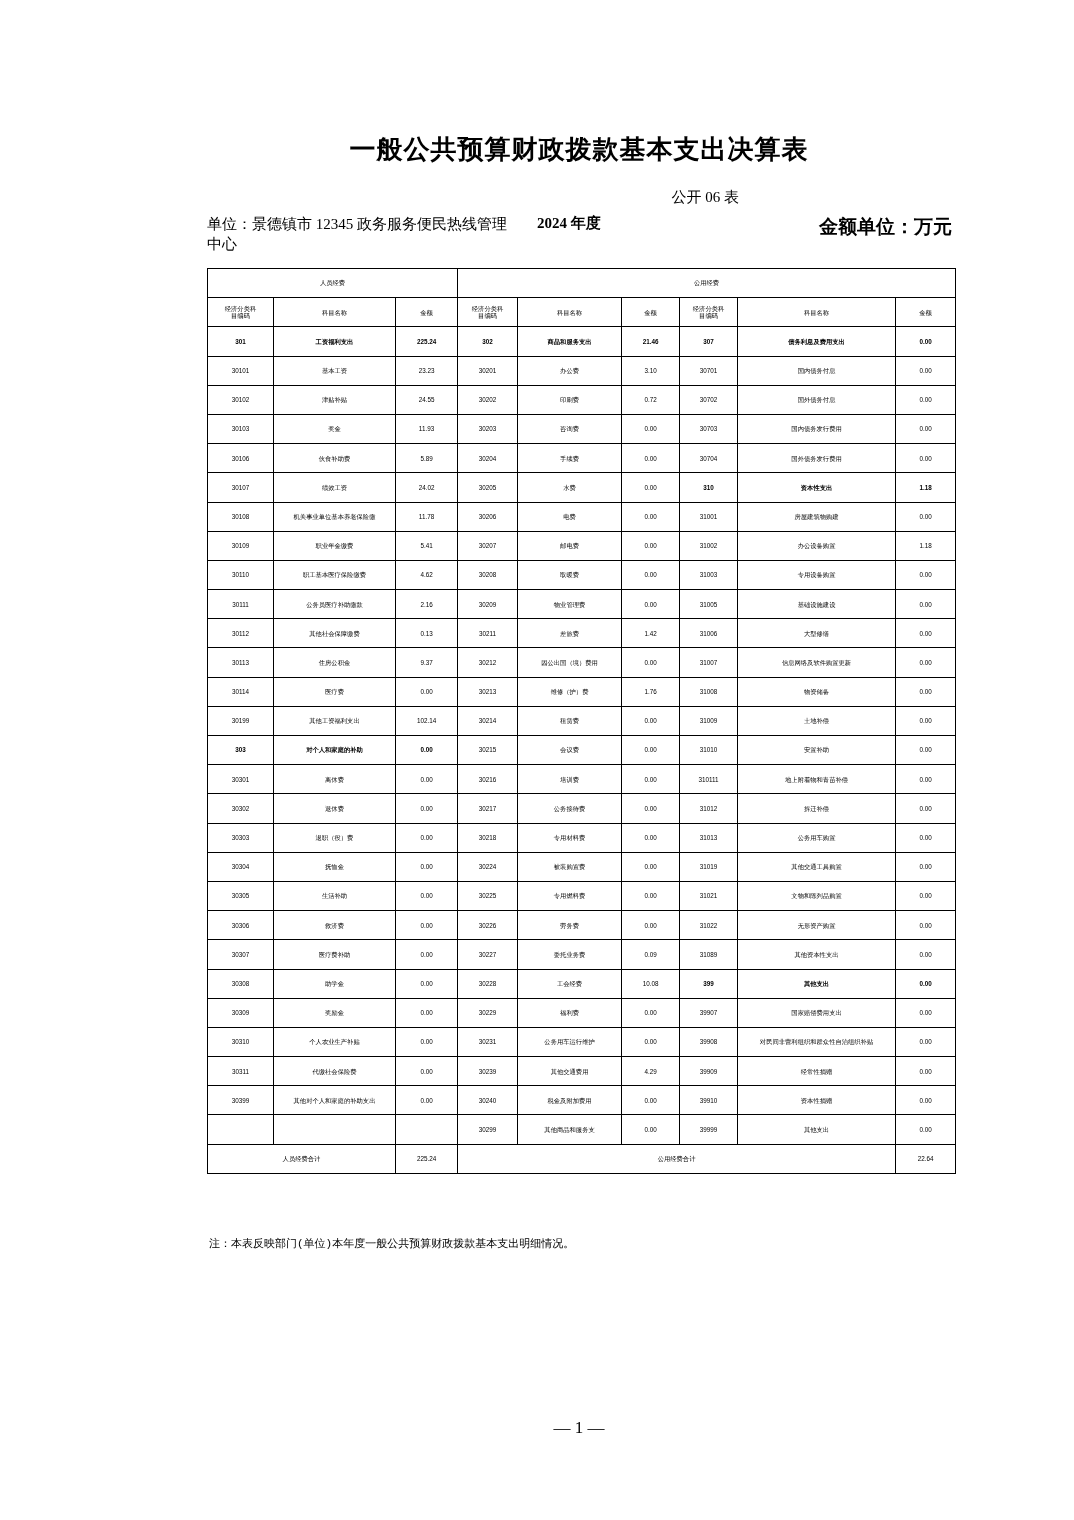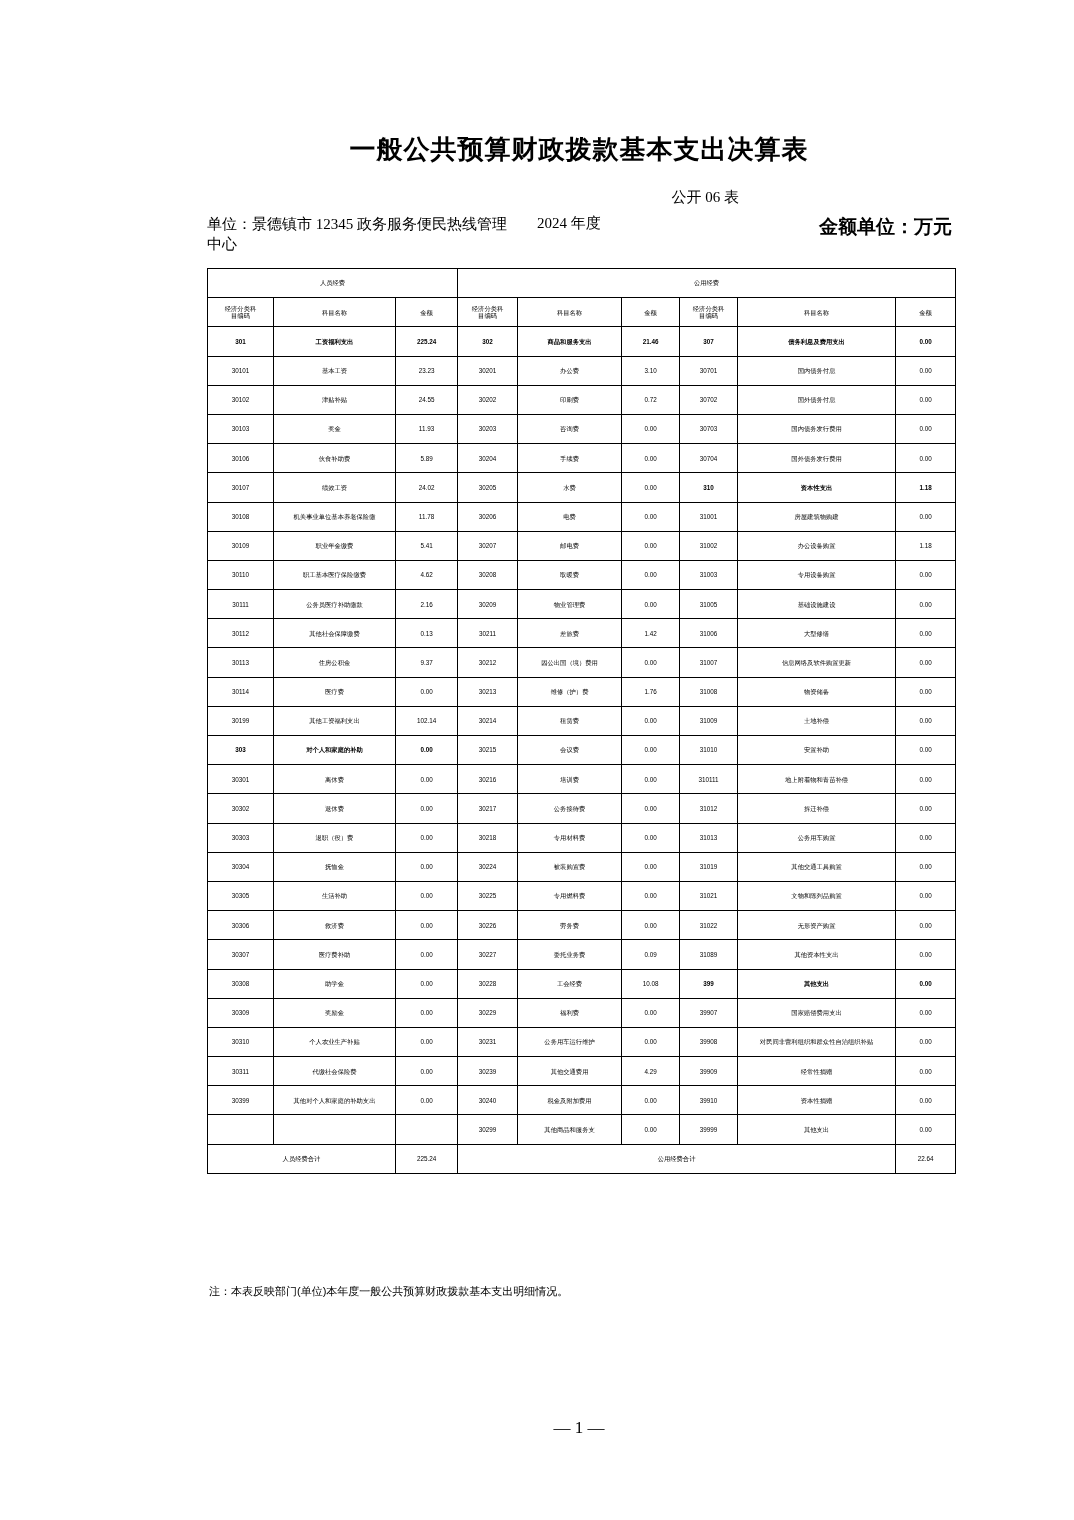--- a/index.html
+++ b/index.html
@@ -39,20 +39,21 @@
   .meta-unit{
     position:absolute;
     left:0;top:0;
     width:300px;
     line-height:20px;
   }
   .meta-year{
     position:absolute;
     left:330px;top:0;
     font-size:15px;
+    font-weight:bold;
   }
   .meta-amount{
     position:absolute;
     right:0;top:0;
     font-size:19px;
     font-weight:bold;
   }
   table.budget{
     position:absolute;
     top:268px;left:165px;
@@ -82,23 +83,23 @@
   }
   .hdr .l1{display:block;}
   .hdr .l2{display:block;}
   .code{font-size:6.3px;}
   .name{text-align:center;font-size:6.3px;}
   .amt{text-align:right;padding-right:9px;font-size:6.3px;}
   .bold{font-weight:bold;}
   .total-left{font-size:6.3px;}
   .note{
     position:absolute;
-    top:1284px;left:167px;
+    top:1236px;left:167px;
     font-size:11px;
-    font-family:Liberation Sans, sans-serif;
+    font-family:Liberation Mono, monospace;
   }
   .pagenum{
     position:absolute;
     top:1418px;left:0;width:1074px;
     text-align:center;
     font-size:17px;
     font-family:"Liberation Serif", serif;
   }
   
   col.c1{width:66px;}

